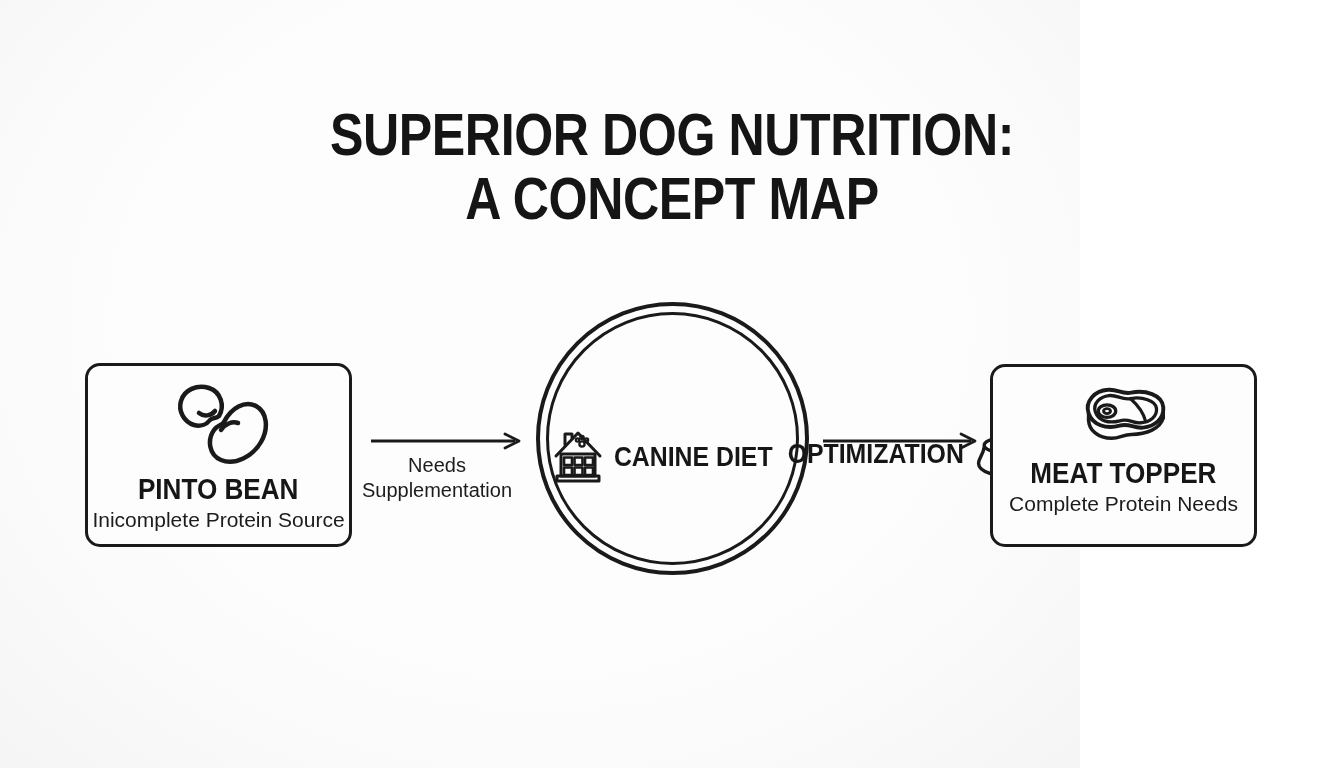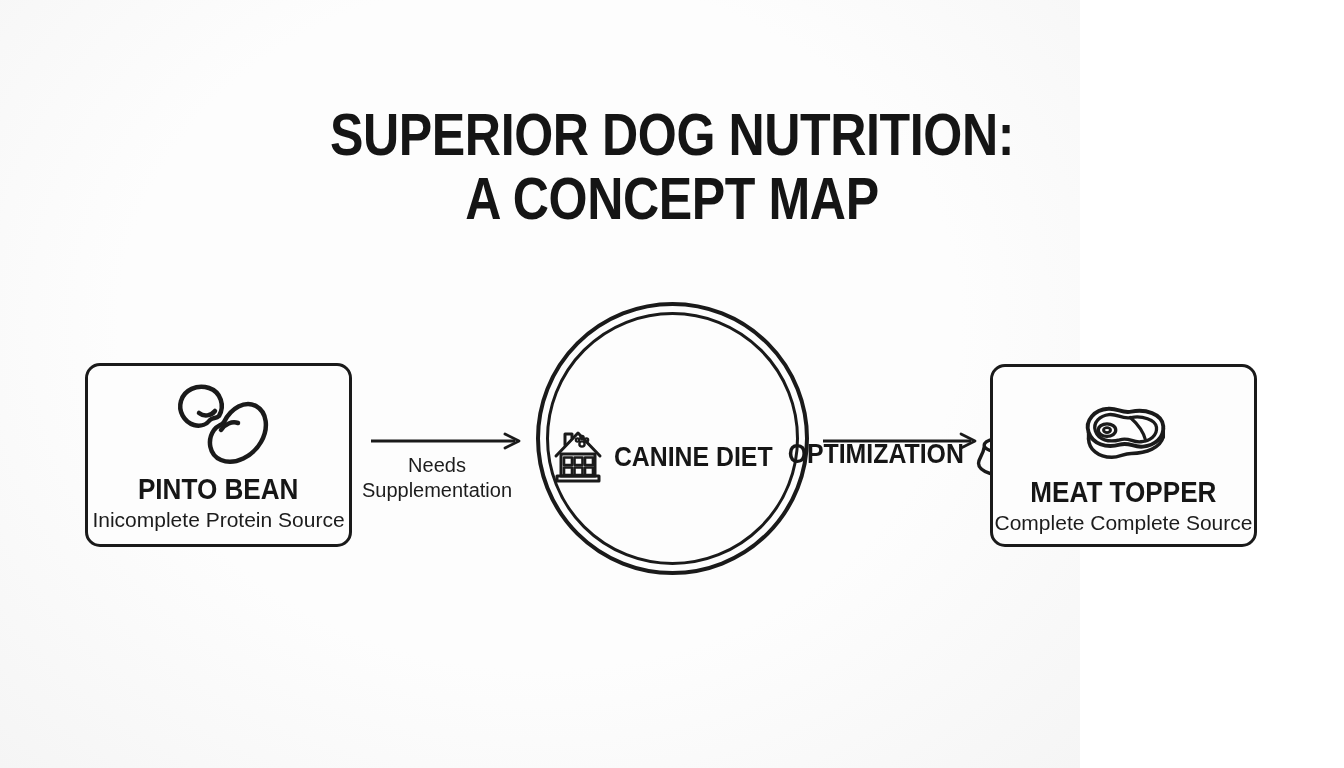--- a/index.html
+++ b/index.html
@@ -21,21 +21,21 @@
     display:block;font-size:59px;line-height:64px;letter-spacing:-0.5px;
     transform:scaleX(0.85);transform-origin:50% 50%;white-space:nowrap;
   }
   
   .node-box{
     position:absolute;border:3px solid #1a1a1a;border-radius:15px;
     background:#fdfdfd;box-sizing:border-box;
     display:flex;flex-direction:column;align-items:center;
   }
   #box-pinto{left:85px;top:363px;width:267px;height:184px;padding-top:14px;}
-  #box-meat{left:990px;top:364px;width:267px;height:183px;padding-top:28px;}
+  #box-meat{left:990px;top:364px;width:267px;height:183px;padding-top:9px;}
   .node-title{
     font-weight:bold;font-size:29px;line-height:31px;color:#161616;
     transform:scaleX(0.9);transform-origin:50% 50%;white-space:nowrap;margin-top:4px;
   }
   .node-sub{
     font-size:21px;line-height:26px;color:#1c1c1c;margin-top:2px;white-space:nowrap;
   }
   
   .circle-outer{
     position:absolute;left:536px;top:302px;width:273px;height:273px;
@@ -145,16 +145,16 @@
         <line x1="14" y1="38" x2="14" y2="46" stroke-width="3.6"></line>
         <line x1="91" y1="34" x2="91" y2="43" stroke-width="3.6"></line>
         <path d="M14,38 C10,26 20,15 34,14 C44,13 48,19 58,17 C72,14 90,19 91,32 C92,44 82,52 70,53 C60,54 56,48 46,51 C32,55 18,50 14,38 Z" fill="#fdfdfd"></path>
         <path d="M21,37 C18,28 26,21 35,20 C44,19 48,25 58,23 C69,21 83,25 84,33 C85,42 77,47 68,48 C59,49 56,43 46,46 C35,49 24,46 21,37 Z" stroke-width="3.4"></path>
         <ellipse cx="33" cy="36" rx="9" ry="6.5" stroke-width="3.4"></ellipse>
         <ellipse cx="33" cy="36" rx="3.6" ry="2.6" stroke-width="3"></ellipse>
         <path d="M57,23 C65,30 71,39 73,47" stroke-width="3.2"></path>
       </svg>
     </span>
     <div class="node-title">MEAT TOPPER</div>
-    <div class="node-sub">Complete Complete Source</div>
+    <div class="node-sub">Complete Protein Needs</div>
   </div>
 
 </div>
 
 </body></html>

